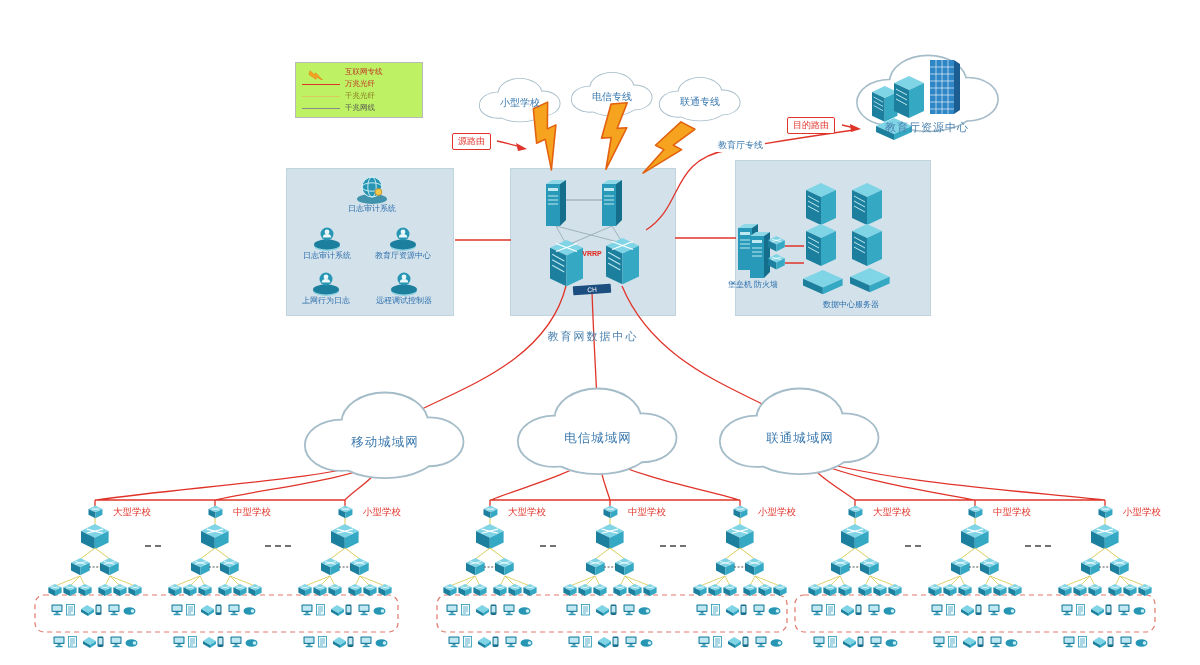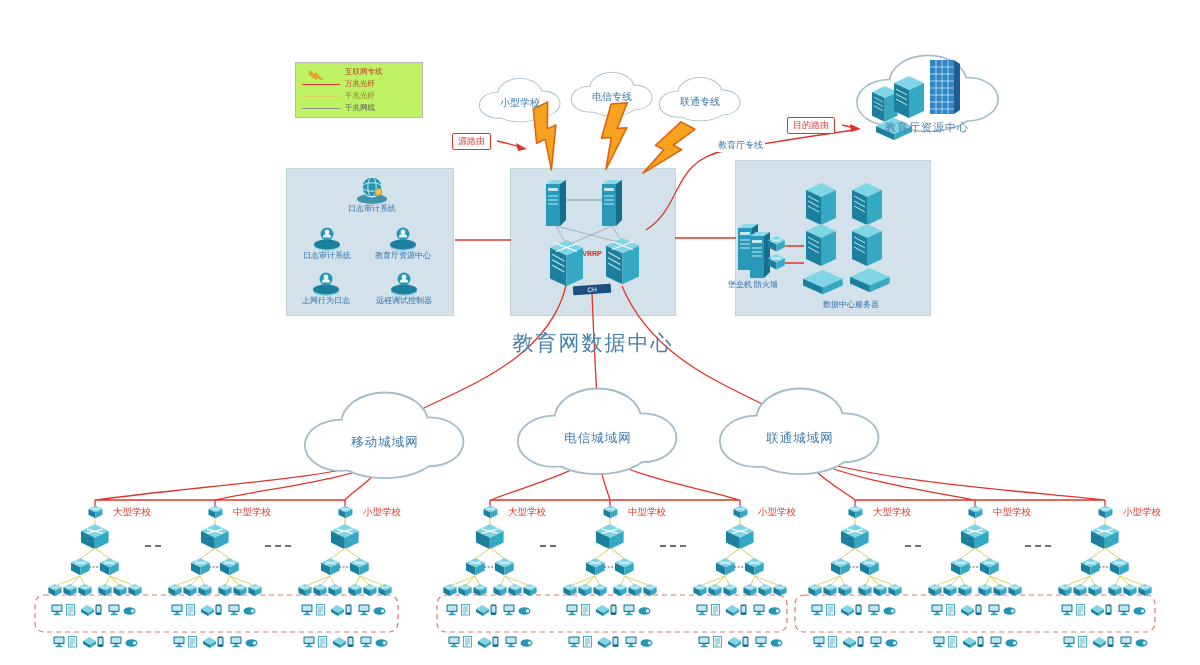--- a/index.html
+++ b/index.html
@@ -4,21 +4,21 @@
 <style>
   * { margin:0; padding:0; box-sizing:border-box; }
   body { font-family:"Liberation Sans","DejaVu Sans",sans-serif; background:#fff; }
   .stage { position:relative; width:1200px; height:665px; background:#fff; overflow:hidden; }
   .stage > svg.canvas { position:absolute; left:0; top:0; z-index:1; }
   .zone { position:absolute; background:#d3e2ea; border:1px solid #c0d4de; z-index:0; }
   .lbl { position:absolute; z-index:2; text-align:center; white-space:nowrap; }
   .cloud-lbl { font-size:10px; color:#3a78ad; width:80px; }
   .metro-lbl { font-size:12.5px; color:#3a78ad; letter-spacing:1px; width:120px; }
   .zone-lbl { font-size:8px; color:#2f6fae; width:90px; }
-  .dc-title { font-size:21px; color:#4a80ae; letter-spacing:2px; width:166px; }
+  .dc-title { font-size:11px; color:#4a80ae; letter-spacing:2px; width:166px; }
   .rc-title { font-size:11px; color:#4a80ae; letter-spacing:1px; width:130px; }
   .vrrp { font-size:7px; font-weight:bold; color:#e0241a; width:40px; }
   .ribbon { font-size:6.5px; color:#fff; background:#1c4f80; width:38px; height:9px; line-height:9px; transform:rotate(-4deg); border-radius:1px; }
   .edu-line-lbl { font-size:9px; color:#3a78ad; background:#fff; padding:0 2px; }
   .route-box { position:absolute; z-index:2; border:1px solid #e0342a; color:#e0342a; font-size:9px; padding:1px 5px; background:#fff; border-radius:2px; white-space:nowrap; }
   .school-lbl { position:absolute; z-index:2; display:flex; align-items:flex-end; gap:10px; color:#e0342a; font-size:9.5px; white-space:nowrap; }
   .legend { position:absolute; left:295px; top:62px; width:128px; border:1px solid #b9b9b9; background:#bef264; z-index:2; padding:3px 6px; }
   .legend-row { display:flex; align-items:center; gap:5px; height:12px; }
   .legend-row .txt { font-size:7.5px; }
   .lg-line { width:38px; height:0; display:inline-block; }

